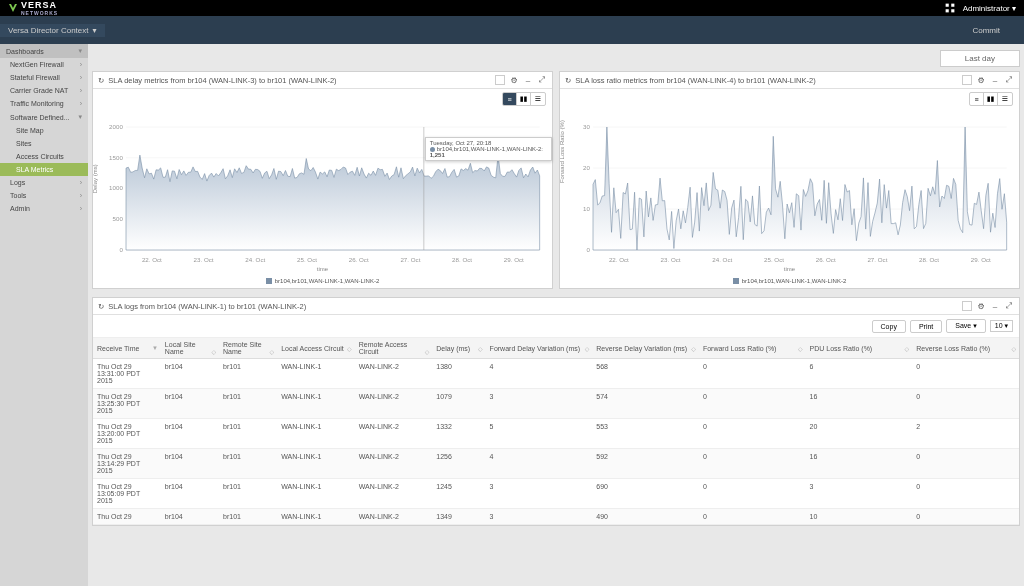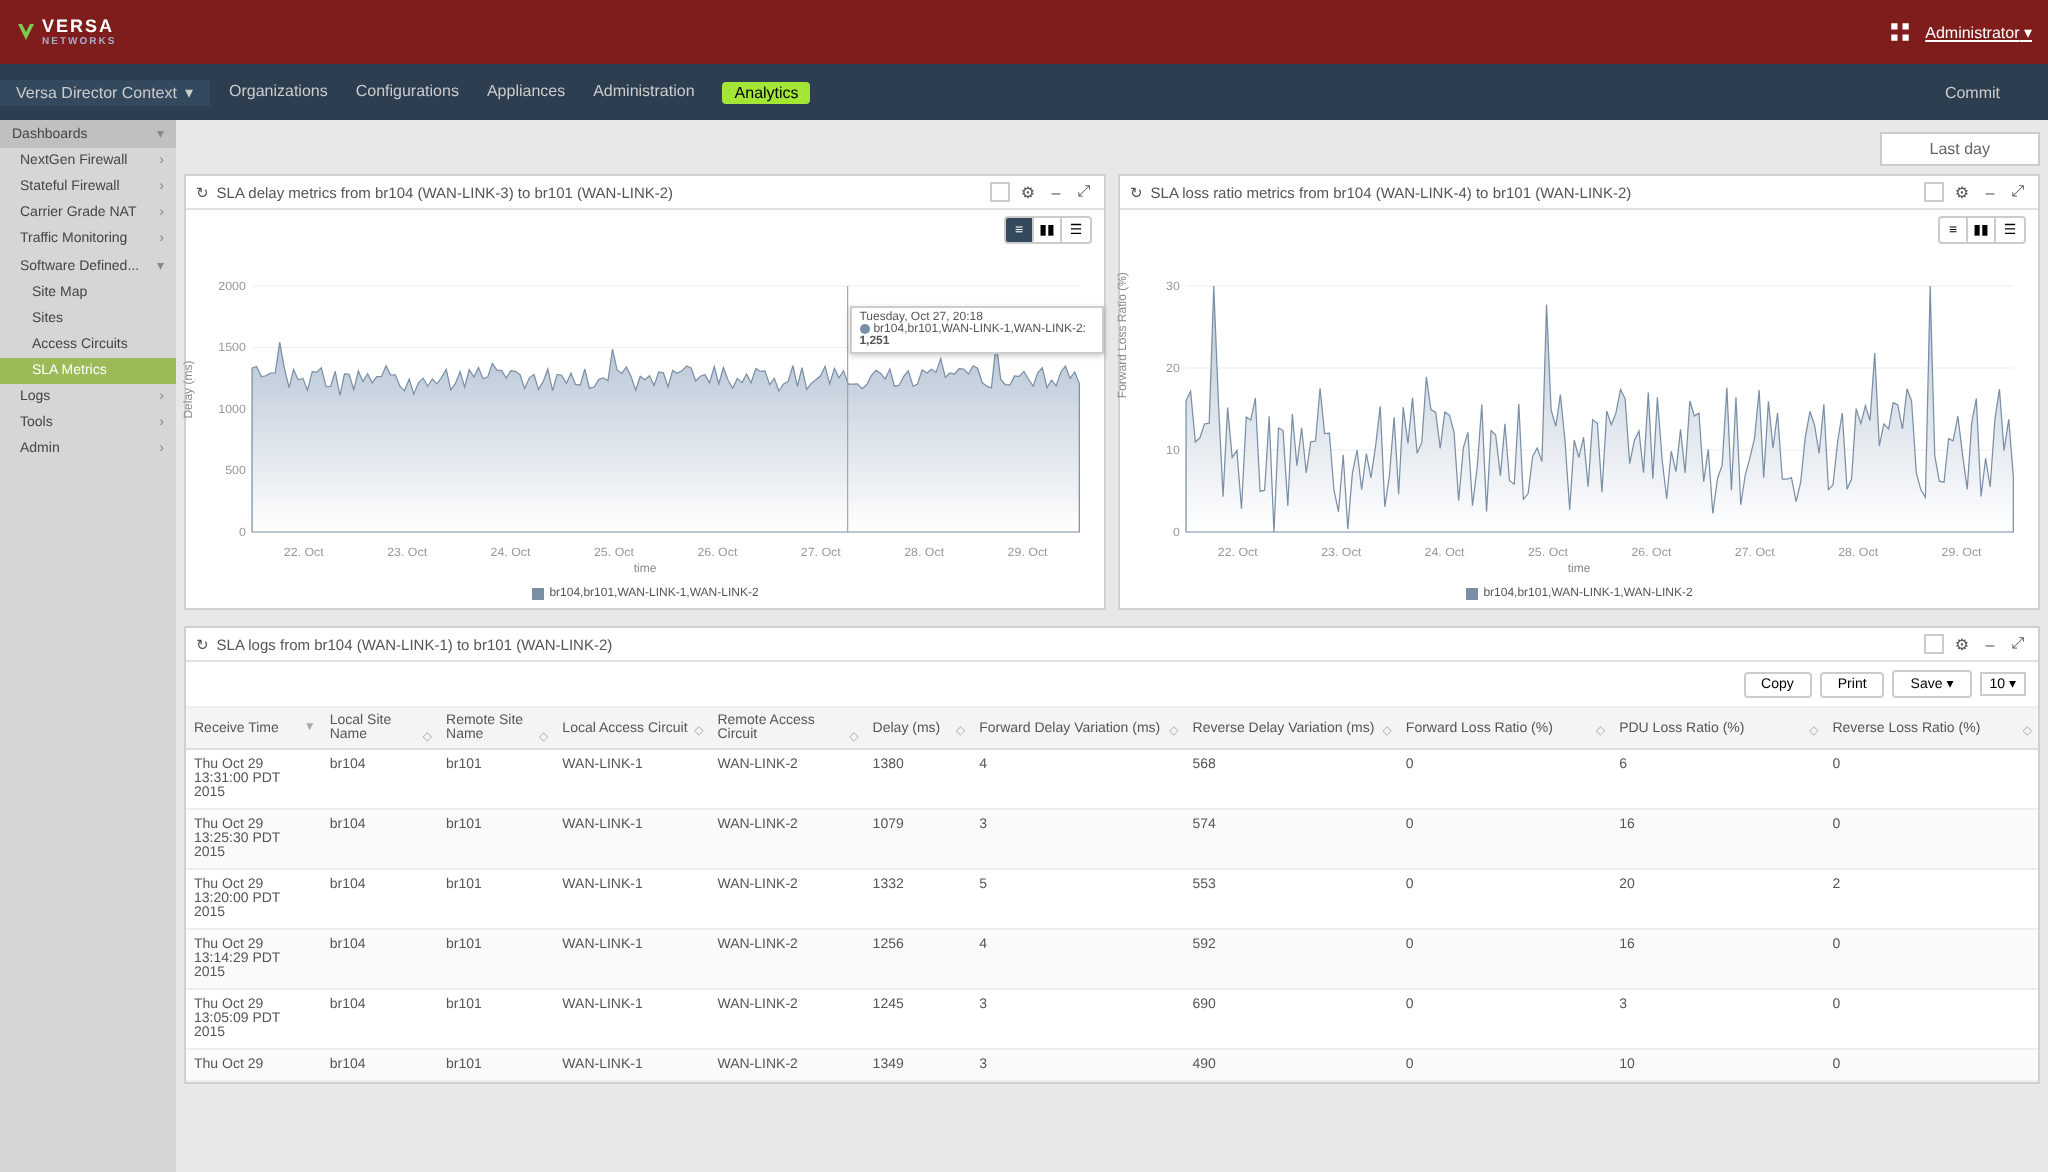--- a/index.html
+++ b/index.html
@@ -1,21 +1,21 @@
 <!DOCTYPE html>
 <html><head>
 <meta charset="utf-8">
 <style>
 * { box-sizing: border-box; margin: 0; padding: 0; font-family: Arial, sans-serif; }
 body { background: #e8e8e8; width: 1024px; height: 586px; overflow: hidden; font-size: 8px; }
 
-.topbar { background: #7f1d1d; height: 16px; display: flex; align-items: center; padding: 16px 8px; color: #fff; }
+.topbar { background: #000000; height: 16px; display: flex; align-items: center; padding: 0 8px; color: #fff; }
 .logo { font-weight: bold; font-size: 9px; letter-spacing: 1px; display: flex; align-items: center; gap: 3px; }
 .logo-mark { width: 10px; height: 10px; }
-.topbar-right { margin-left: auto; display: flex; align-items: center; gap: 8px; font-size: 8px; text-decoration: underline; }
+.topbar-right { margin-left: auto; display: flex; align-items: center; gap: 8px; font-size: 8px; }
 .grid-icon { width: 10px; height: 10px; }
 
 .navbar { background: #2c3e50; height: 28px; display: flex; align-items: center; color: #ccc; font-size: 8px; }
 .context { background: #34495e; padding: 2px 8px; display: flex; align-items: center; gap: 4px; }
 .nav-items { display: flex; gap: 14px; margin-left: 10px; }
 .nav-item { cursor: pointer; }
 .nav-item.active { background: #a3e635; color: #000; padding: 1px 6px; border-radius: 2px; }
 .navbar-right { margin-left: auto; padding-right: 24px; font-size: 8px; cursor: pointer; }
 
 .layout { display: flex; height: calc(100% - 42px); }
@@ -94,27 +94,20 @@
         <rect x="10" y="10" width="5" height="5" fill="#fff"></rect>
       </svg>
     <span><span>Administrator</span> <span>▾</span></span>
   </div>
 </div>
 
 <div class="navbar">
   <div class="context">
     <span>Versa Director Context</span>
       <span>▾</span>
-  </div>
-  <div class="nav-items">
-    <span class="nav-item">Organizations</span>
-    <span class="nav-item">Configurations</span>
-    <span class="nav-item">Appliances</span>
-    <span class="nav-item">Administration</span>
-    <span class="nav-item active">Analytics</span>
   </div>
   <div class="navbar-right">Commit</div>
 </div>
 
 <div class="layout">
 
   <div class="sidebar">
     <div class="side-header">
       <span>Dashboards</span>
         <span class="chev">▾</span>

